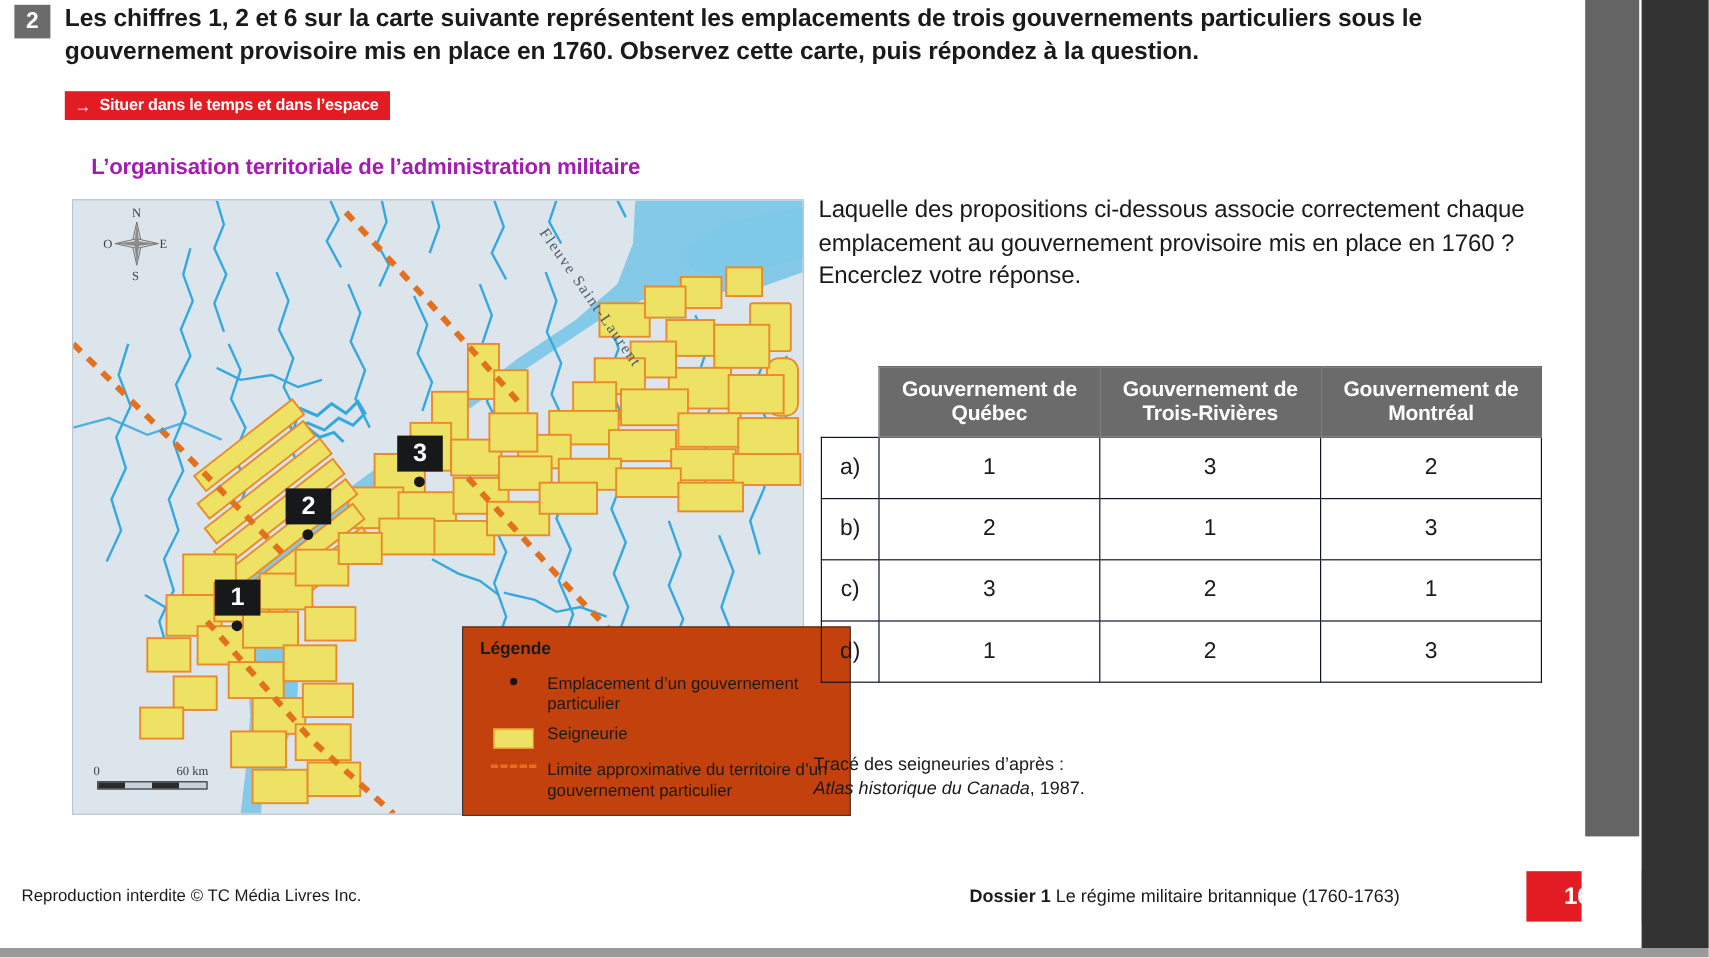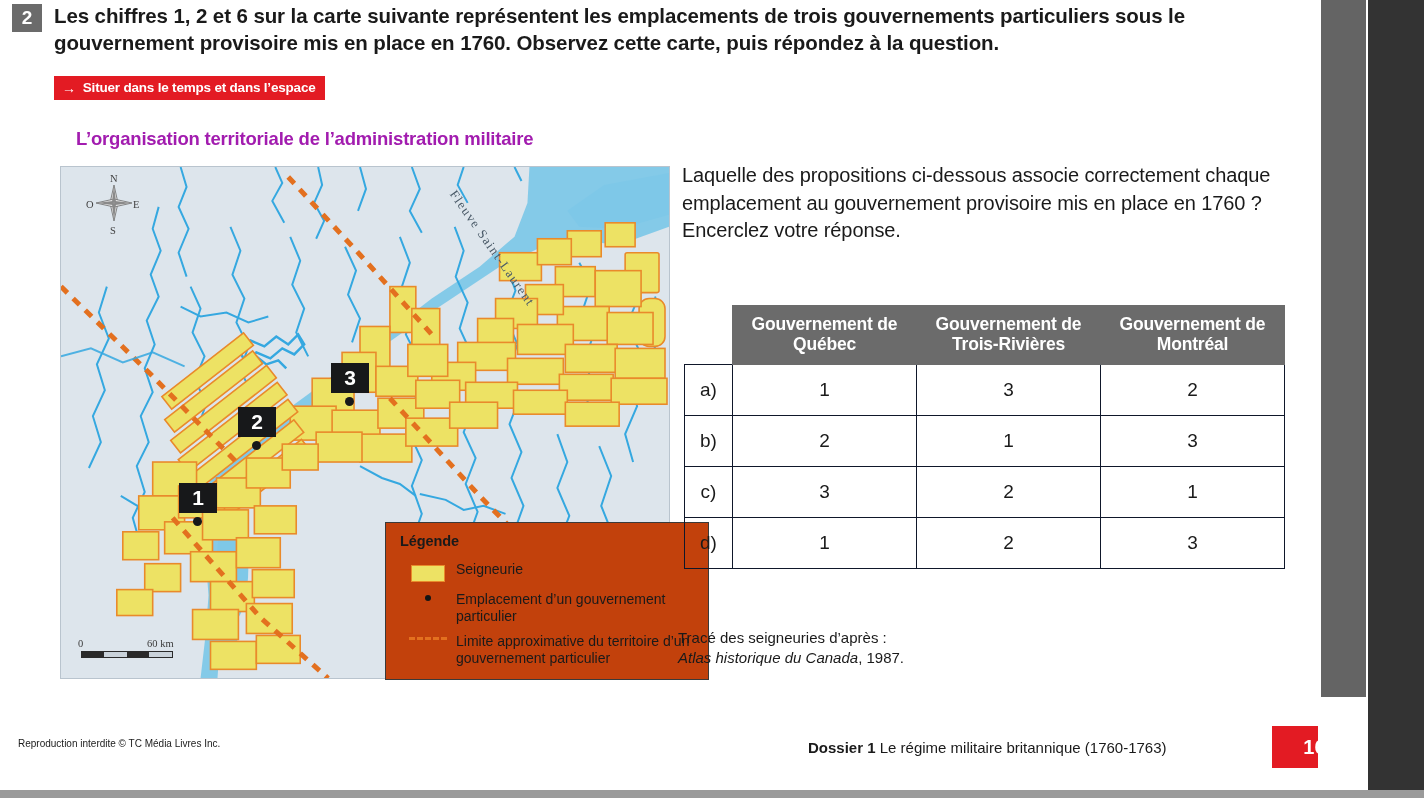--- a/index.html
+++ b/index.html
@@ -203,21 +203,21 @@
 
   .source {
     position: absolute; left: 678px; top: 628px;
     font-size: 15px; color: #1a1a1a; line-height: 1.35;
   }
   .source .ital { font-style: italic; text-align: center; }
 
   
   .footer-left {
     position: absolute; left: 18px; top: 738px;
-    font-size: 10px; color: #1a1a1a;
+    font-size: 14px; color: #1a1a1a;
   }
   .footer-right {
     position: absolute; left: 808px; top: 739px;
     font-size: 15px; color: #1a1a1a; white-space: nowrap;
   }
   .footer-right b { font-weight: bold; }
   .page-badge {
     position: absolute; left: 1272px; top: 726px;
     width: 96px; height: 42px;
     background: #e31b23; color: #ffffff;
@@ -419,30 +419,30 @@
       <span class="t60">60 km</span>
       <div class="bar"></div>
     </div>
   </div>
 
   <div class="legend">
     <h4>Légende</h4>
 
     <div class="legend-row">
       <span class="sym">
+          <i class="sym-dot"></i>
+        </span>
+      <span class="txt">Emplacement d’un gouvernement particulier</span>
+    </div>
+
+    <div class="legend-row">
+      <span class="sym">
           <i class="sym-poly"></i>
         </span>
       <span class="txt">Seigneurie</span>
-    </div>
-
-    <div class="legend-row">
-      <span class="sym">
-          <i class="sym-dot"></i>
-        </span>
-      <span class="txt">Emplacement d’un gouvernement particulier</span>
     </div>
 
     <div class="legend-row">
       <span class="sym">
           <i class="sym-dash"></i>
         </span>
       <span class="txt">Limite approximative du territoire d’un gouvernement particulier</span>
     </div>
   </div>
 

